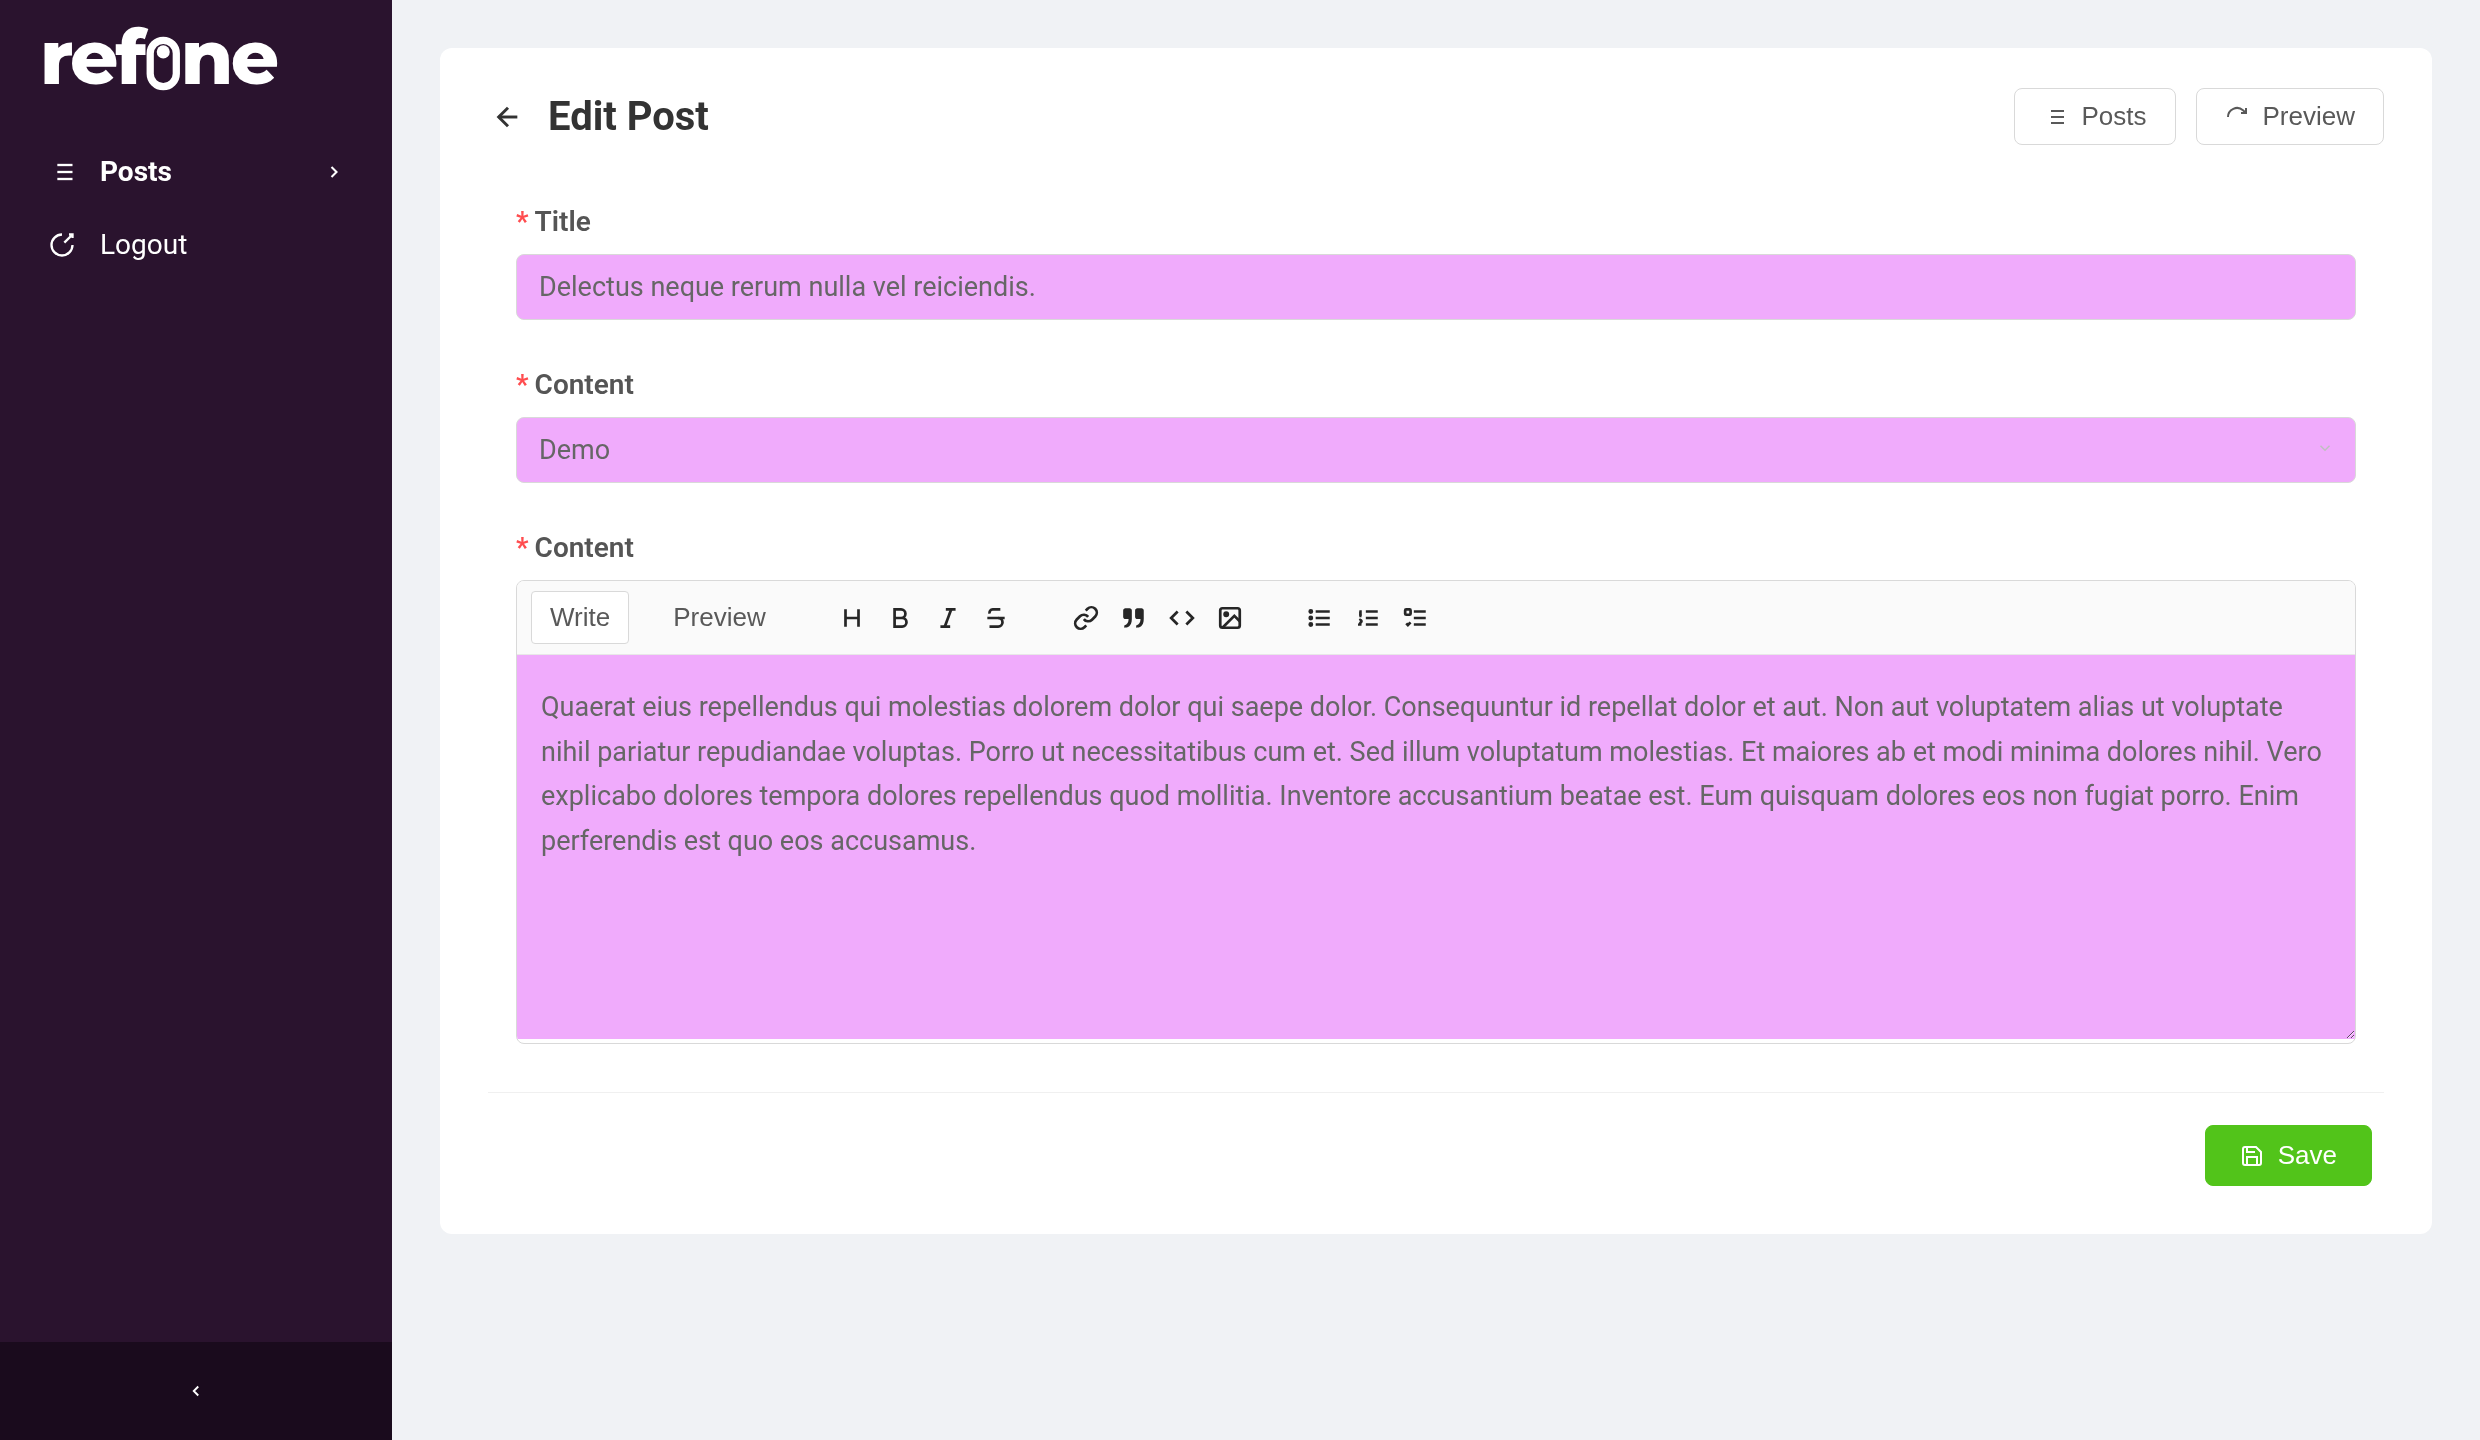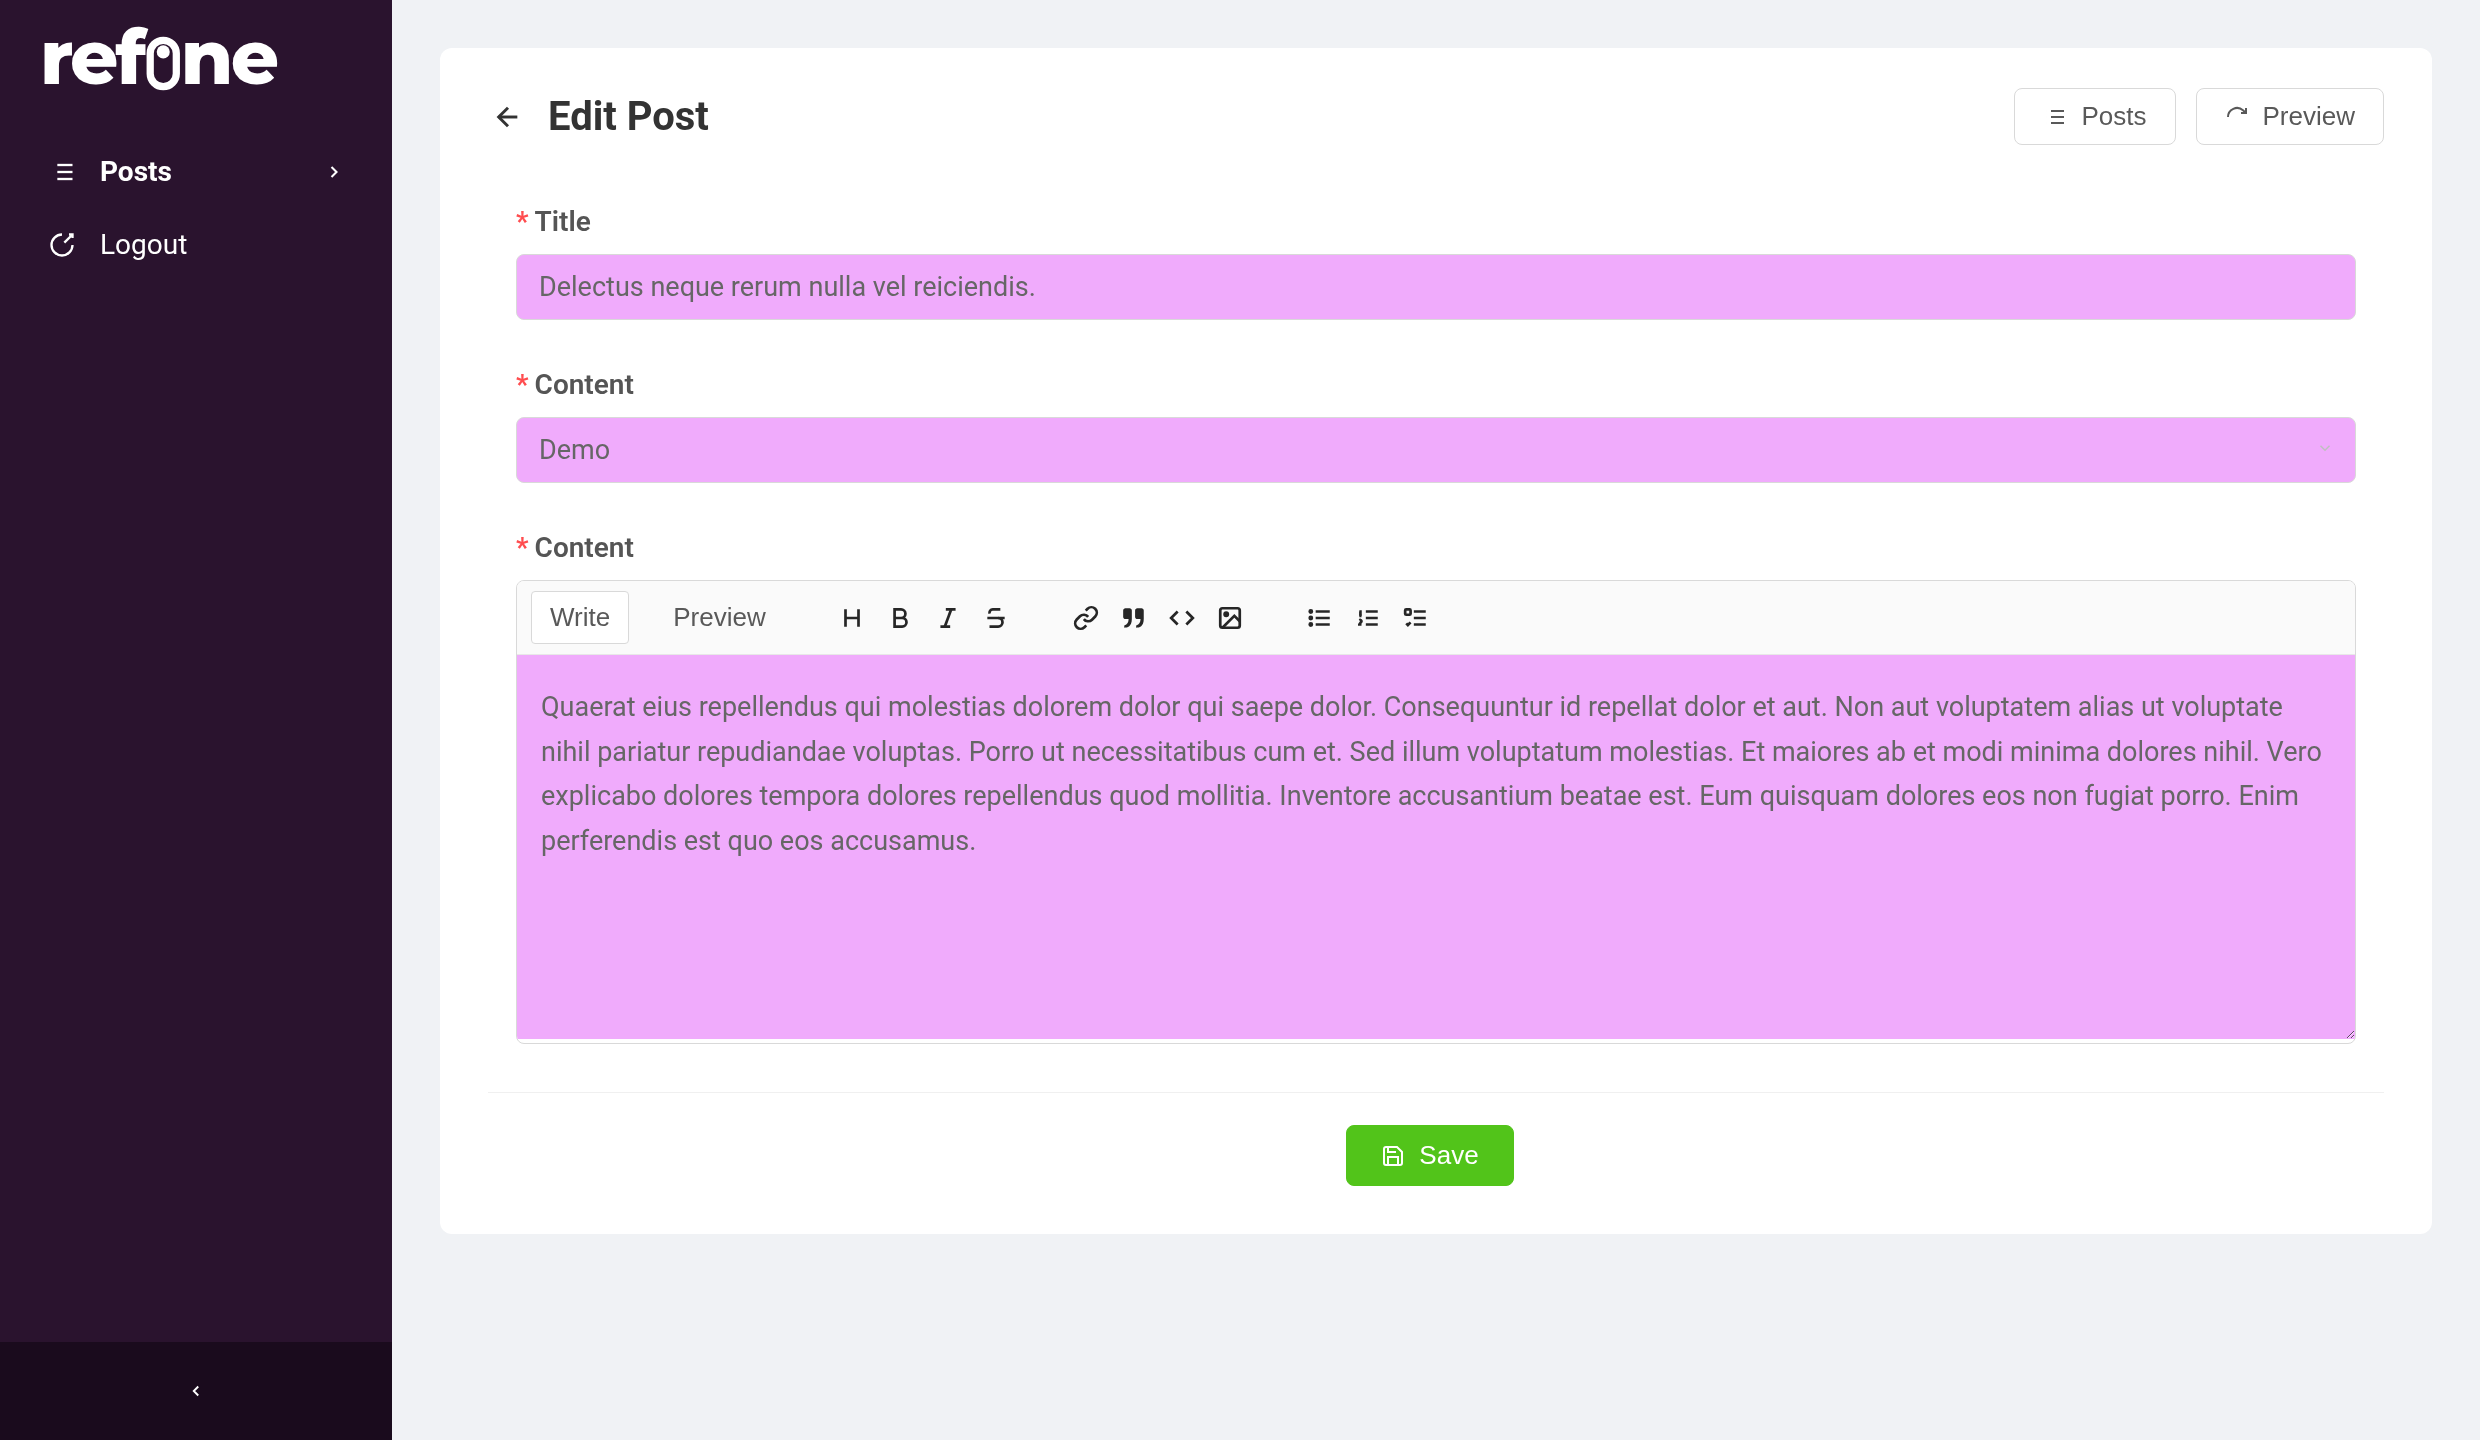--- a/index.html
+++ b/index.html
@@ -195,21 +195,21 @@
       border: none;
       border-radius: 0;
       min-height: 384px;
       resize: vertical;
       line-height: 1.65;
       padding: 30px 24px;
       font-size: 27px;
     }
     
     .divider { border: none; border-top: 1px solid #f0f0f0; margin: 40px 0 32px; }
-    .card-footer { display: flex; justify-content: center; padding-right: 12px; }
+    .card-footer { display: flex; justify-content: flex-end; padding-right: 12px; }
   </style>
 </head>
 <body>
 
 <div class="app">
 
   <aside class="sidebar">
     <div class="logo">
       <svg viewBox="0 0 200 56" fill="white">
         <text x="0" y="44" font-family="Montserrat, sans-serif" font-size="52" font-weight="800" letter-spacing="-2">ref</text>

